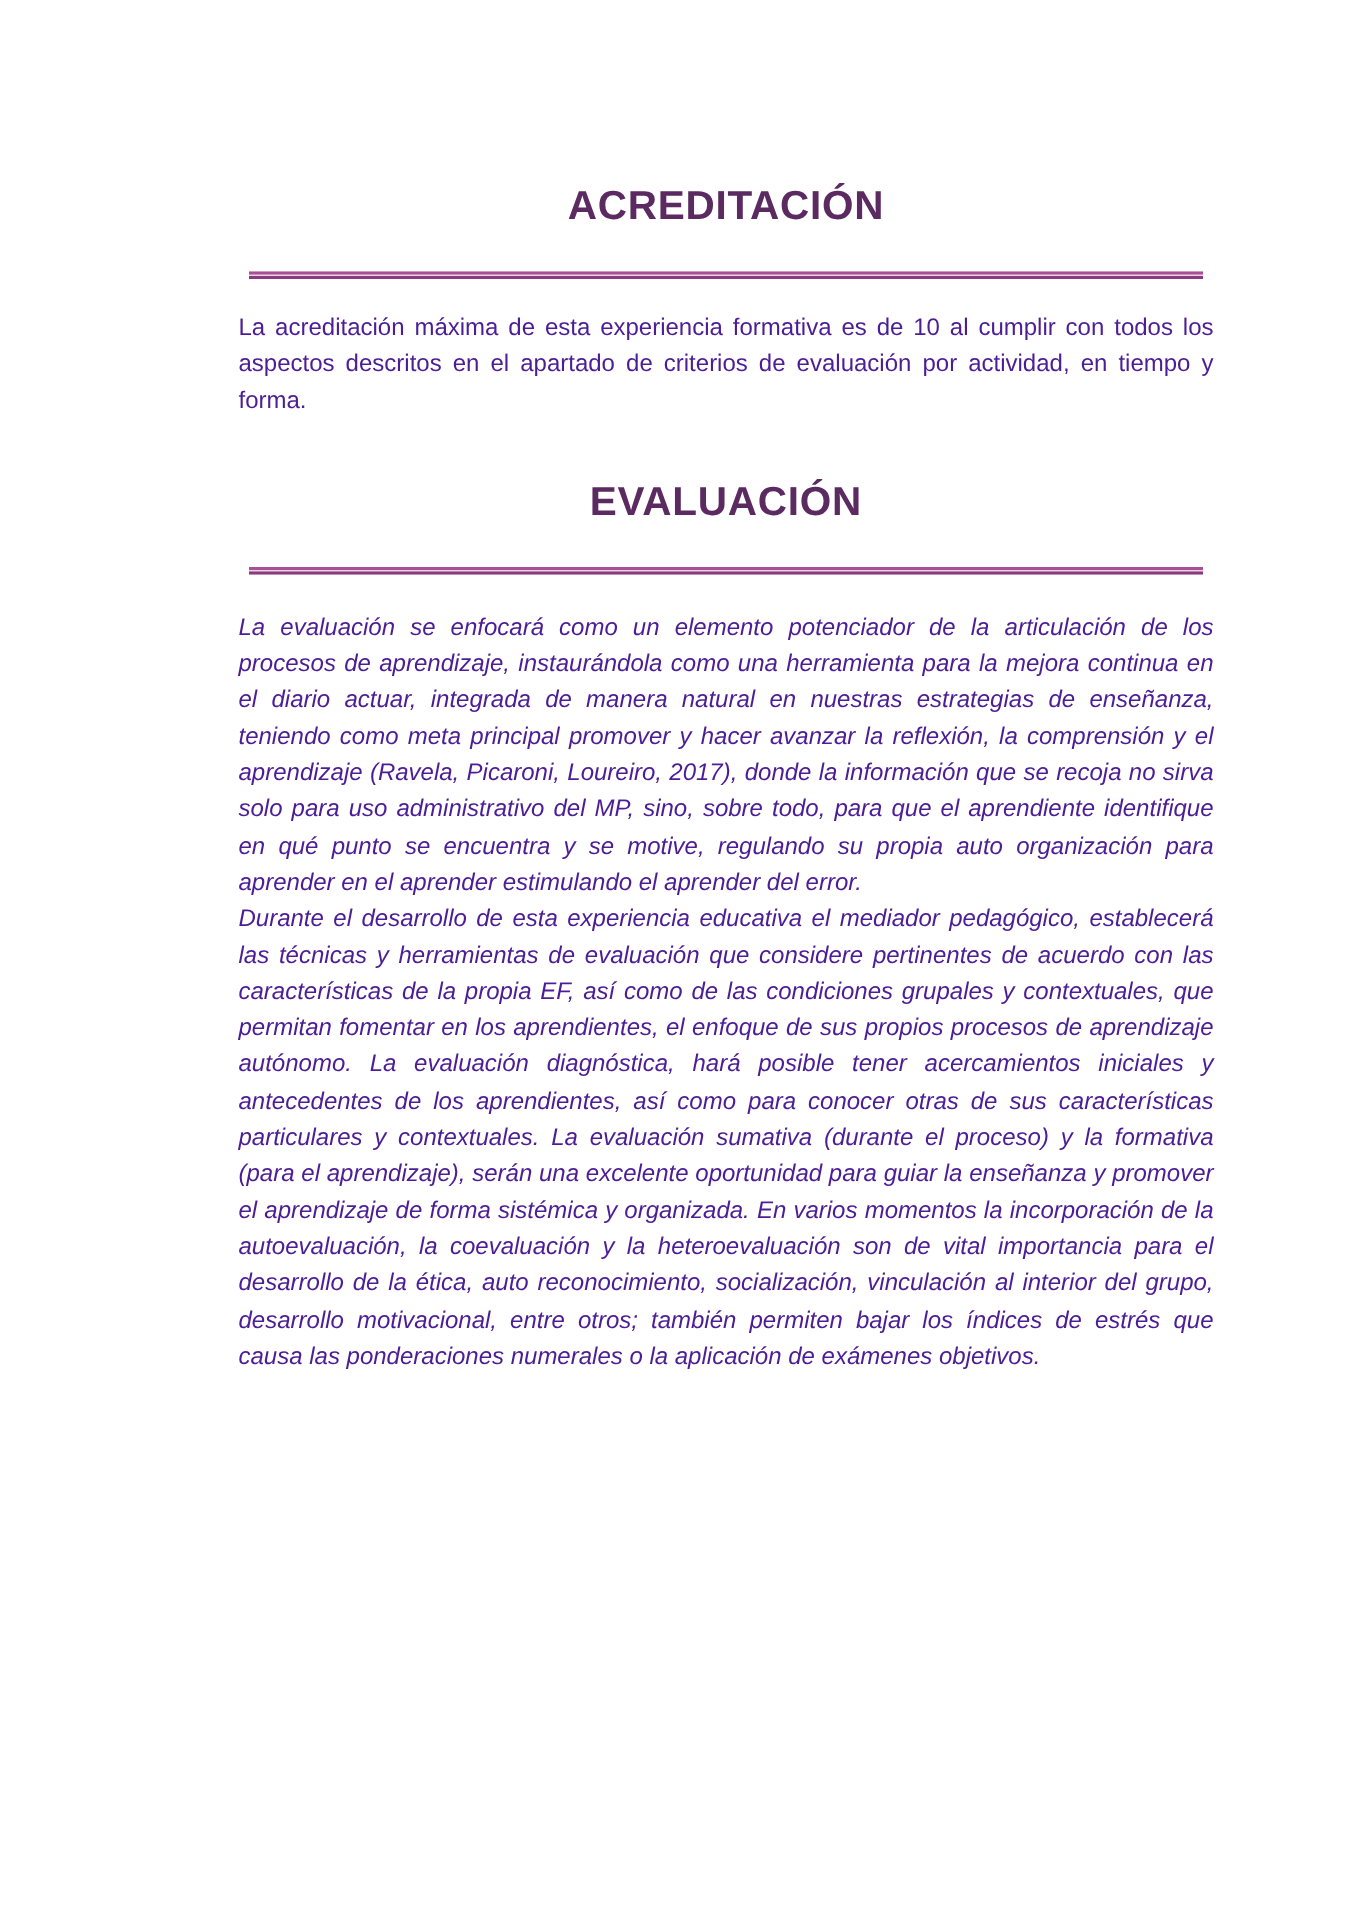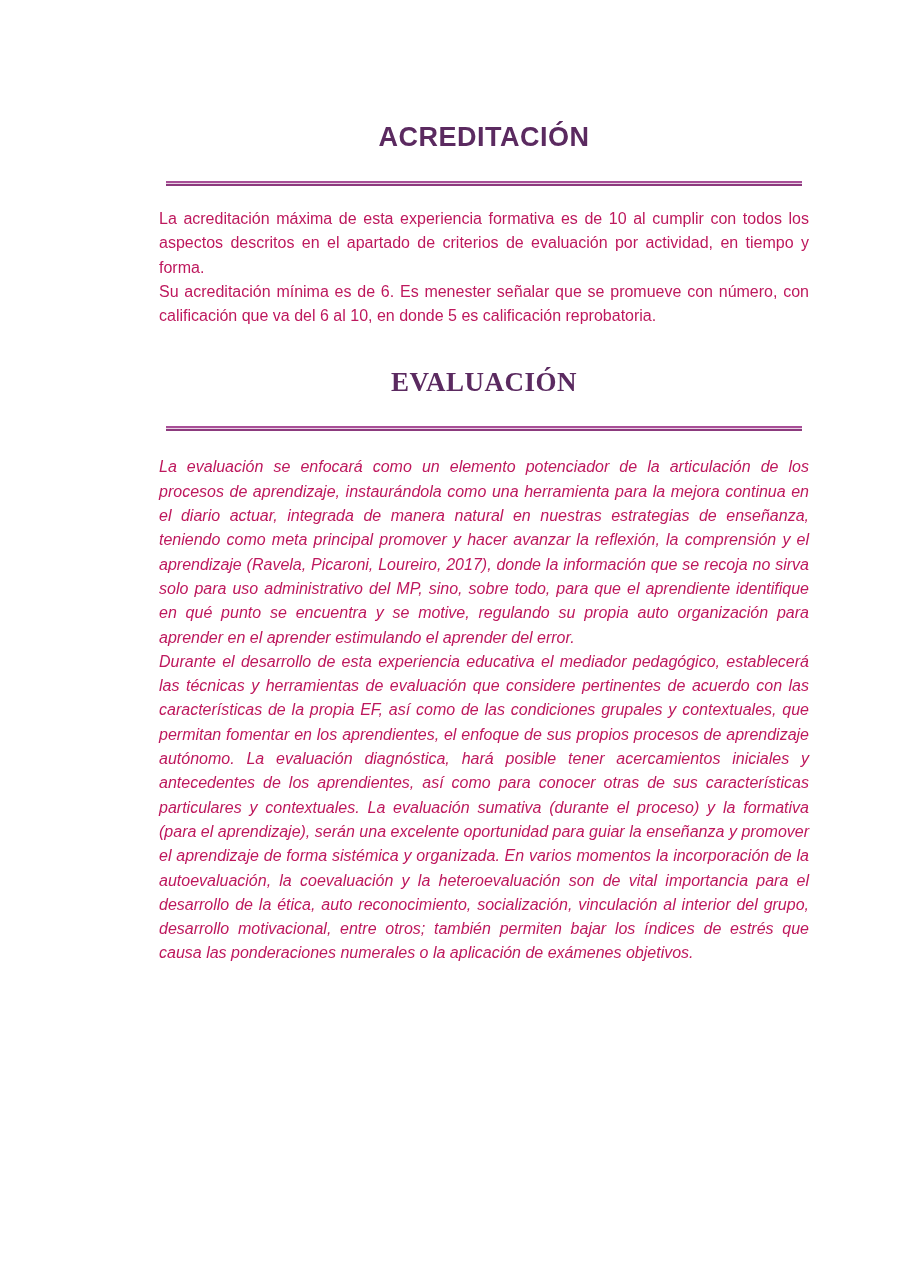--- a/index.html
+++ b/index.html
@@ -27,32 +27,32 @@
   .section-title {
     margin: 0;
     font-size: 27px;
     line-height: 33px;
     font-weight: bold;
     text-align: center;
     color: #5b2a60;
     letter-spacing: 0.5px;
   }
   .title-acreditacion { padding-top: 121px; }
-  .title-evaluacion   { padding-top: 38px; font-family: Liberation Serif, serif; }
+  .title-evaluacion   { padding-top: 38px; }
   .rule {
     width: 636px;
     margin: 27px auto 0 auto;
     height: 1px;
     background: #e8d3e4;
     border-top: 2px solid #a84f97;
     border-bottom: 2px solid #8c3a7d;
   }
   .body-text {
     margin-top: 21px;
-    color: #be185d;
+    color: #4c1d95;
     font-size: 16px;
     line-height: 24.3px;
   }
   .body-text-evaluacion {
     margin-top: 24px;
     font-style: italic;
   }
   .body-text p {
     margin: 0;
     text-align: justify;
@@ -63,21 +63,20 @@
 <body>
 
 <div class="page">
   <div class="content">
 
     <section>
       <h1 class="section-title title-acreditacion">ACREDITACIÓN</h1>
       <div class="rule"></div>
       <div class="body-text">
         <p>La acreditación máxima de esta experiencia formativa es de 10 al cumplir con todos los aspectos descritos en el apartado de criterios de evaluación por actividad, en tiempo y forma.</p>
-        <p>Su acreditación mínima es de 6. Es menester señalar que se promueve con número, con calificación que va del 6 al 10, en donde 5 es calificación reprobatoria.</p>
       </div>
     </section>
 
     <section>
       <h1 class="section-title title-evaluacion">EVALUACIÓN</h1>
       <div class="rule"></div>
       <div class="body-text body-text-evaluacion">
         <p>La evaluación se enfocará como un elemento potenciador de la articulación de los procesos de aprendizaje, instaurándola como una herramienta para la mejora continua en el diario actuar, integrada de manera natural en nuestras estrategias de enseñanza, teniendo como meta principal promover y hacer avanzar la reflexión, la comprensión y el aprendizaje (Ravela, Picaroni, Loureiro, 2017), donde la información que se recoja no sirva solo para uso administrativo del MP, sino, sobre todo, para que el aprendiente identifique en qué punto se encuentra y se motive, regulando su propia auto organización para aprender en el aprender estimulando el aprender del error.</p>
         <p>Durante el desarrollo de esta experiencia educativa el mediador pedagógico, establecerá las técnicas y herramientas de evaluación que considere pertinentes de acuerdo con las características de la propia EF, así como de las condiciones grupales y contextuales, que permitan fomentar en los aprendientes, el enfoque de sus propios procesos de aprendizaje autónomo. La evaluación diagnóstica, hará posible tener acercamientos iniciales y antecedentes de los aprendientes, así como para conocer otras de sus características particulares y contextuales. La evaluación sumativa (durante el proceso) y la formativa (para el aprendizaje), serán una excelente oportunidad para guiar la enseñanza y promover el aprendizaje de forma sistémica y organizada. En varios momentos la incorporación de la autoevaluación, la coevaluación y la heteroevaluación son de vital importancia para el desarrollo de la ética, auto reconocimiento, socialización, vinculación al interior del grupo, desarrollo motivacional, entre otros; también permiten bajar los índices de estrés que causa las ponderaciones numerales o la aplicación de exámenes objetivos.</p>
       </div>

